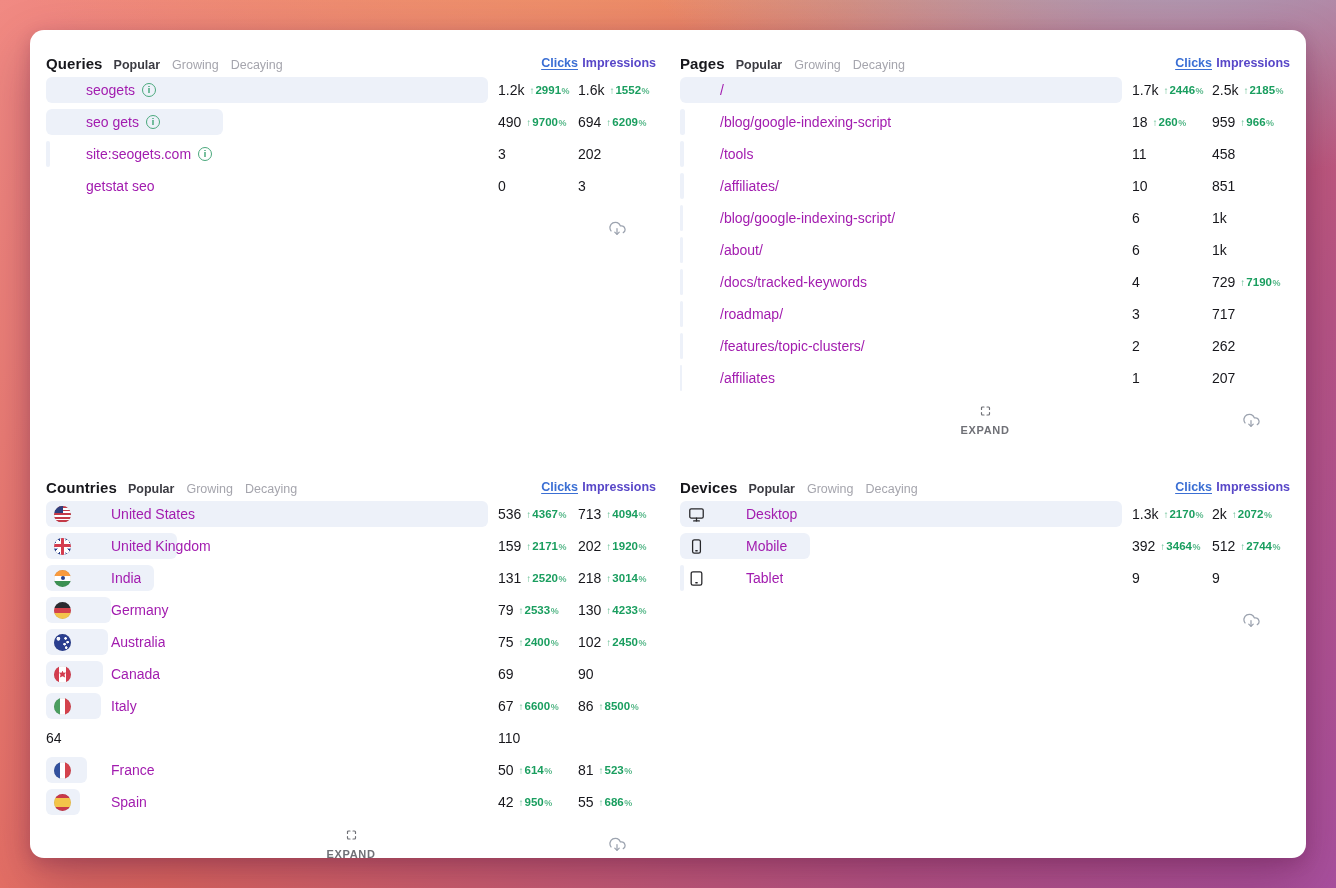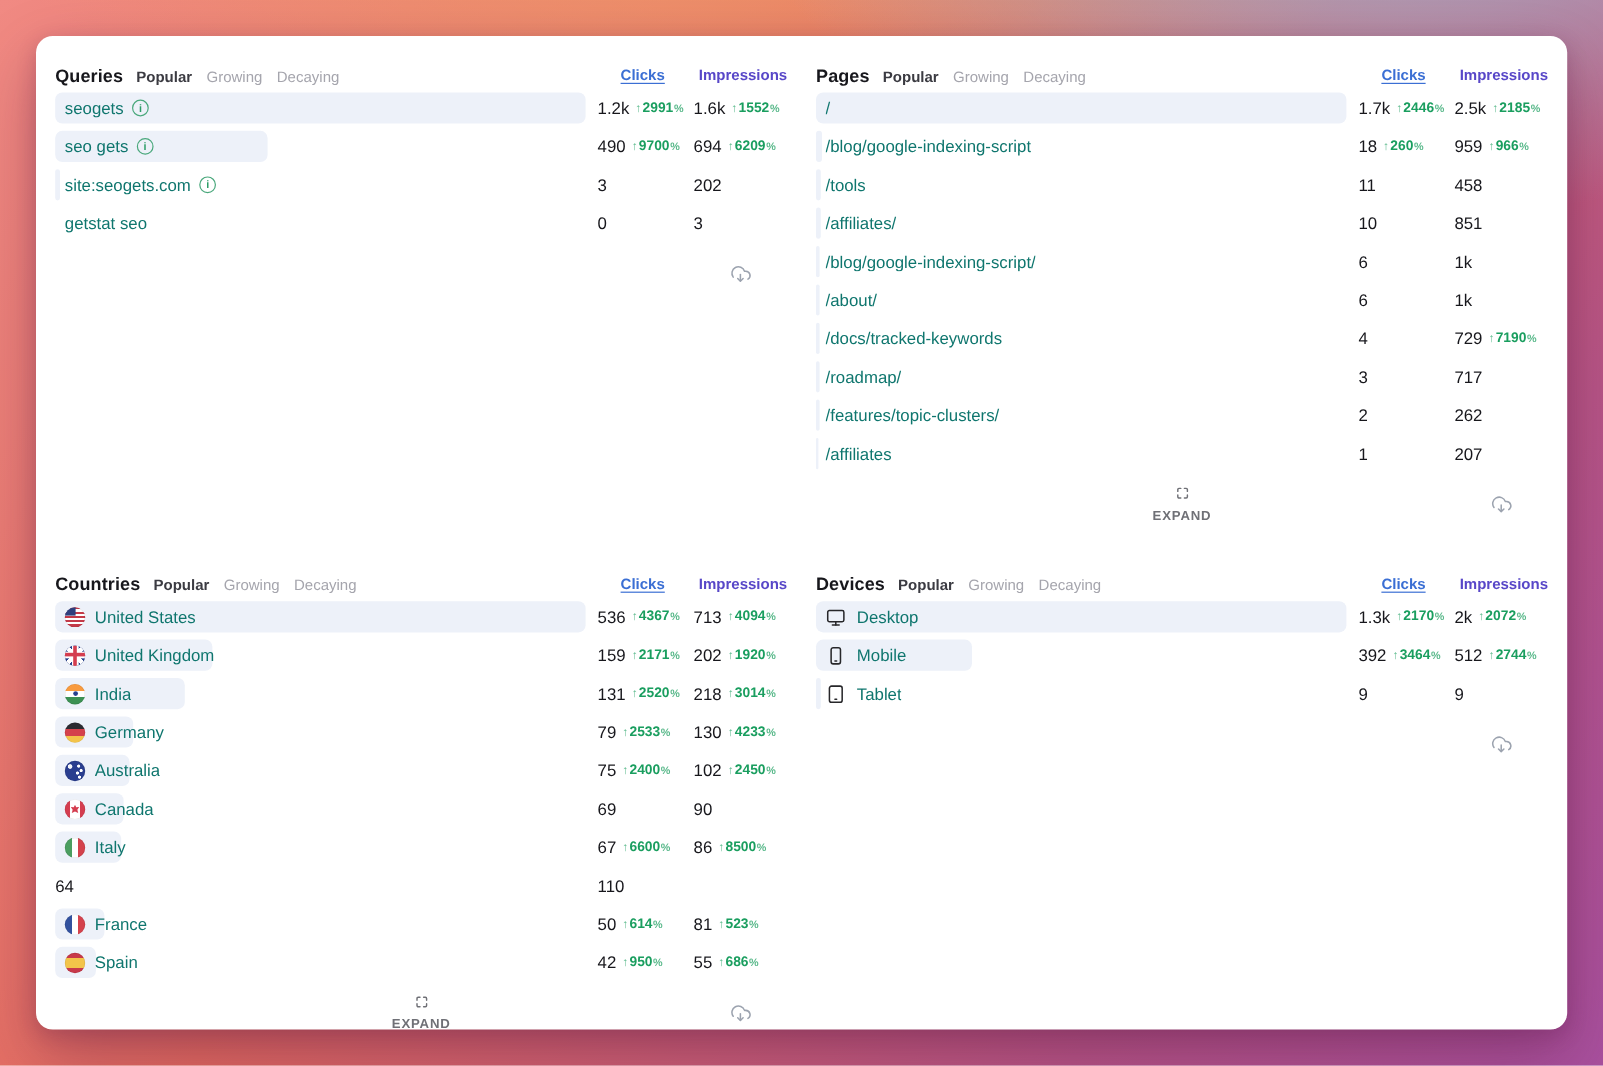--- a/index.html
+++ b/index.html
@@ -16,36 +16,36 @@
   position: absolute; left: 30px; top: 30px; width: 1276px; height: 828px;
   background: #ffffff; border-radius: 14px;
   box-shadow: 0 22px 52px rgba(90,25,70,.36), 0 5px 16px rgba(90,25,70,.22);
   padding: 22px 16px 0 16px;
   display: grid; grid-template-columns: 1fr 1fr;
   column-gap: 24px; row-gap: 42px; align-content: start;
 }
 .panel { min-width: 0; }
 .panel-head {
   display: grid; grid-template-columns: 1fr 80px 78px;
-  align-items: center; height: 22px; gap: 24px;
+  align-items: center; height: 22px;
 }
 .head-left { display: flex; align-items: baseline; gap: 11px; min-width: 0; }
 .panel-title { font-size: 15px; font-weight: 700; color: #17171c; margin: 0; letter-spacing: .1px; }
 .tabs { display: flex; gap: 12px; }
 .tab { background: none; border: 0; padding: 0; font-family: inherit; font-size: 12.5px; color: #a5a5ad; font-weight: 500; cursor: pointer; }
 .tab.active { color: #3b3b42; font-weight: 700; }
 .col-head { font-family: inherit; font-size: 12.5px; font-weight: 700; background: none; border: 0; padding: 0; text-align: right; cursor: pointer; }
 .col-head.clicks { color: #3b6fd4; text-decoration: underline; text-underline-offset: 2px; }
 .col-head.imps { color: #5847c8; }
 
 .row { display: grid; grid-template-columns: 1fr 80px 78px; align-items: center; height: 32px; }
 .name-cell { position: relative; height: 26px; display: flex; align-items: center; min-width: 0; margin-right: 10px; }
 .bar { position: absolute; left: 0; top: 0; height: 100%; background: #edf1f9; border-radius: 6px; }
 .label-wrap { position: relative; display: flex; align-items: center; padding-left: 8px; min-width: 0; }
-.row-label { font-size: 14px; color: #0f766e; white-space: nowrap; overflow: hidden; text-overflow: ellipsis; }
+.row-label { font-size: 14px; color: #a21caf; white-space: nowrap; overflow: hidden; text-overflow: ellipsis; margin-left: 32px; }
 .info-badge {
   margin-left: 7px; width: 14px; height: 14px; flex: none;
   border: 1.3px solid #4aa87c; border-radius: 50%;
   color: #2e9e68; font-size: 9px; font-weight: 700;
   display: inline-flex; align-items: center; justify-content: center;
 }
 .dev-icon { width: 17px; height: 17px; margin-right: 9px; color: #27272a; flex: none; display: inline-flex; }
 .dev-icon svg { width: 100%; height: 100%; }
 
 .metric { display: flex; align-items: center; gap: 5px; font-size: 14px; color: #17171c; white-space: nowrap; }

